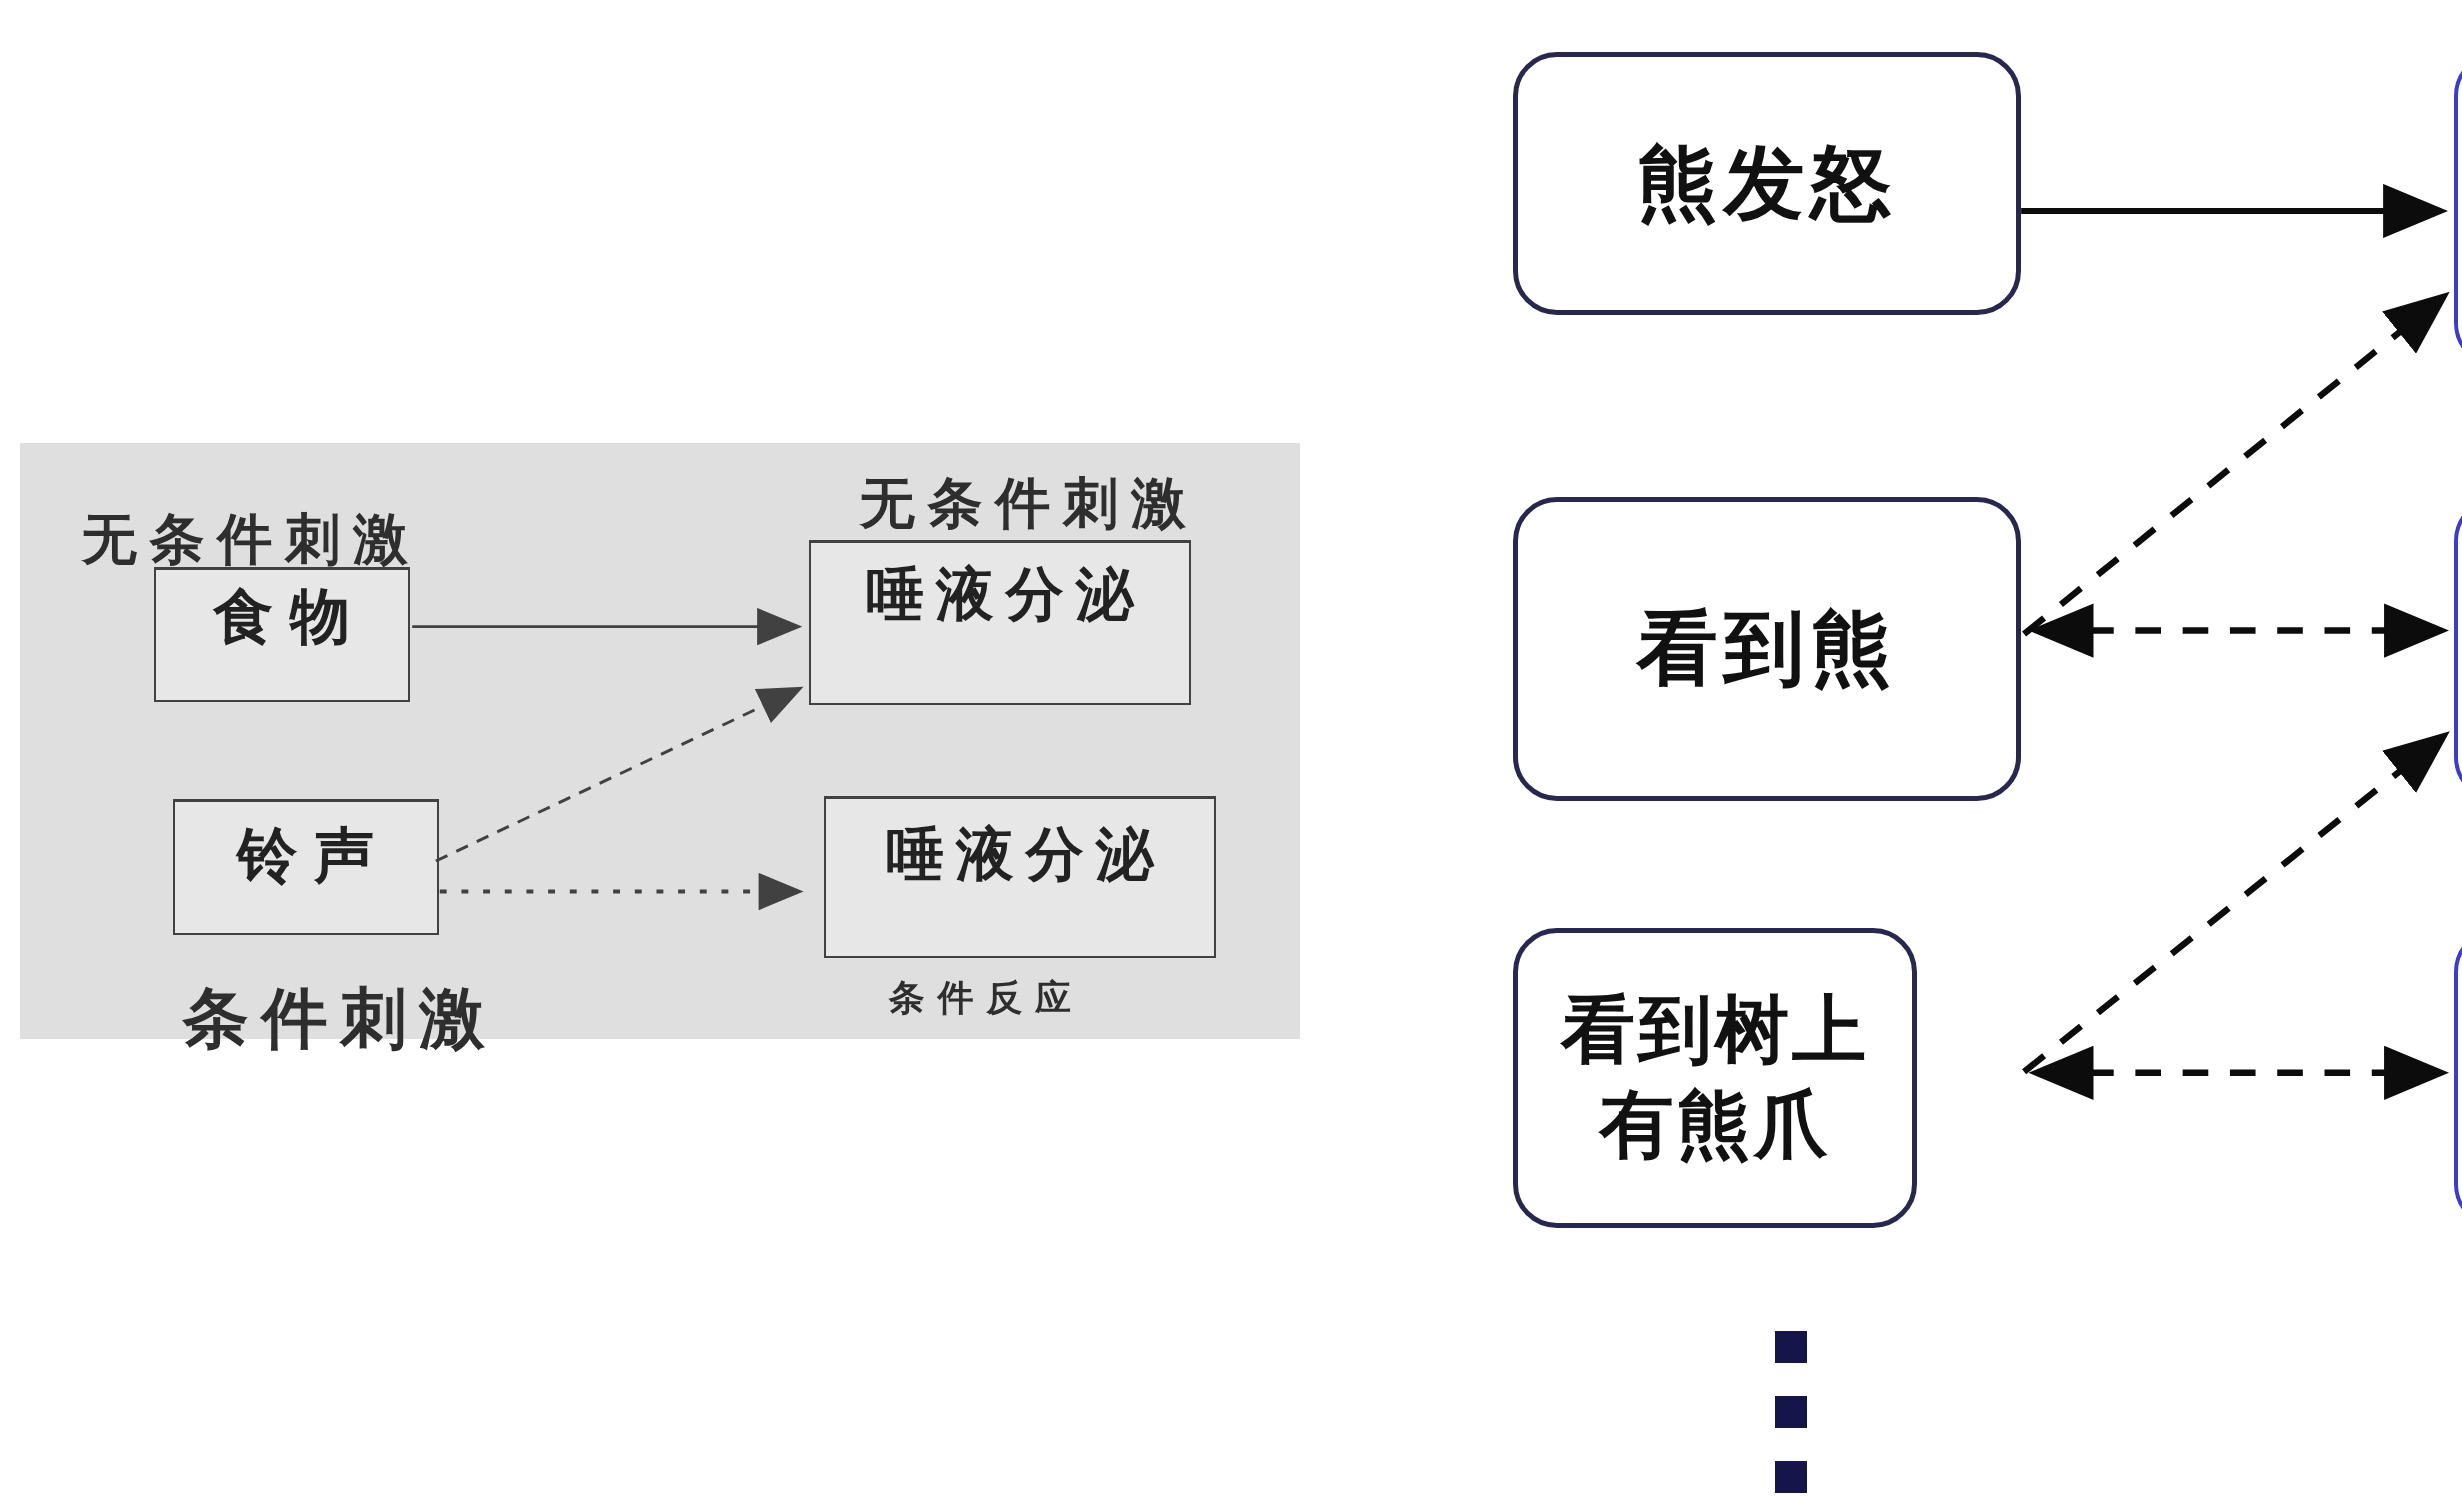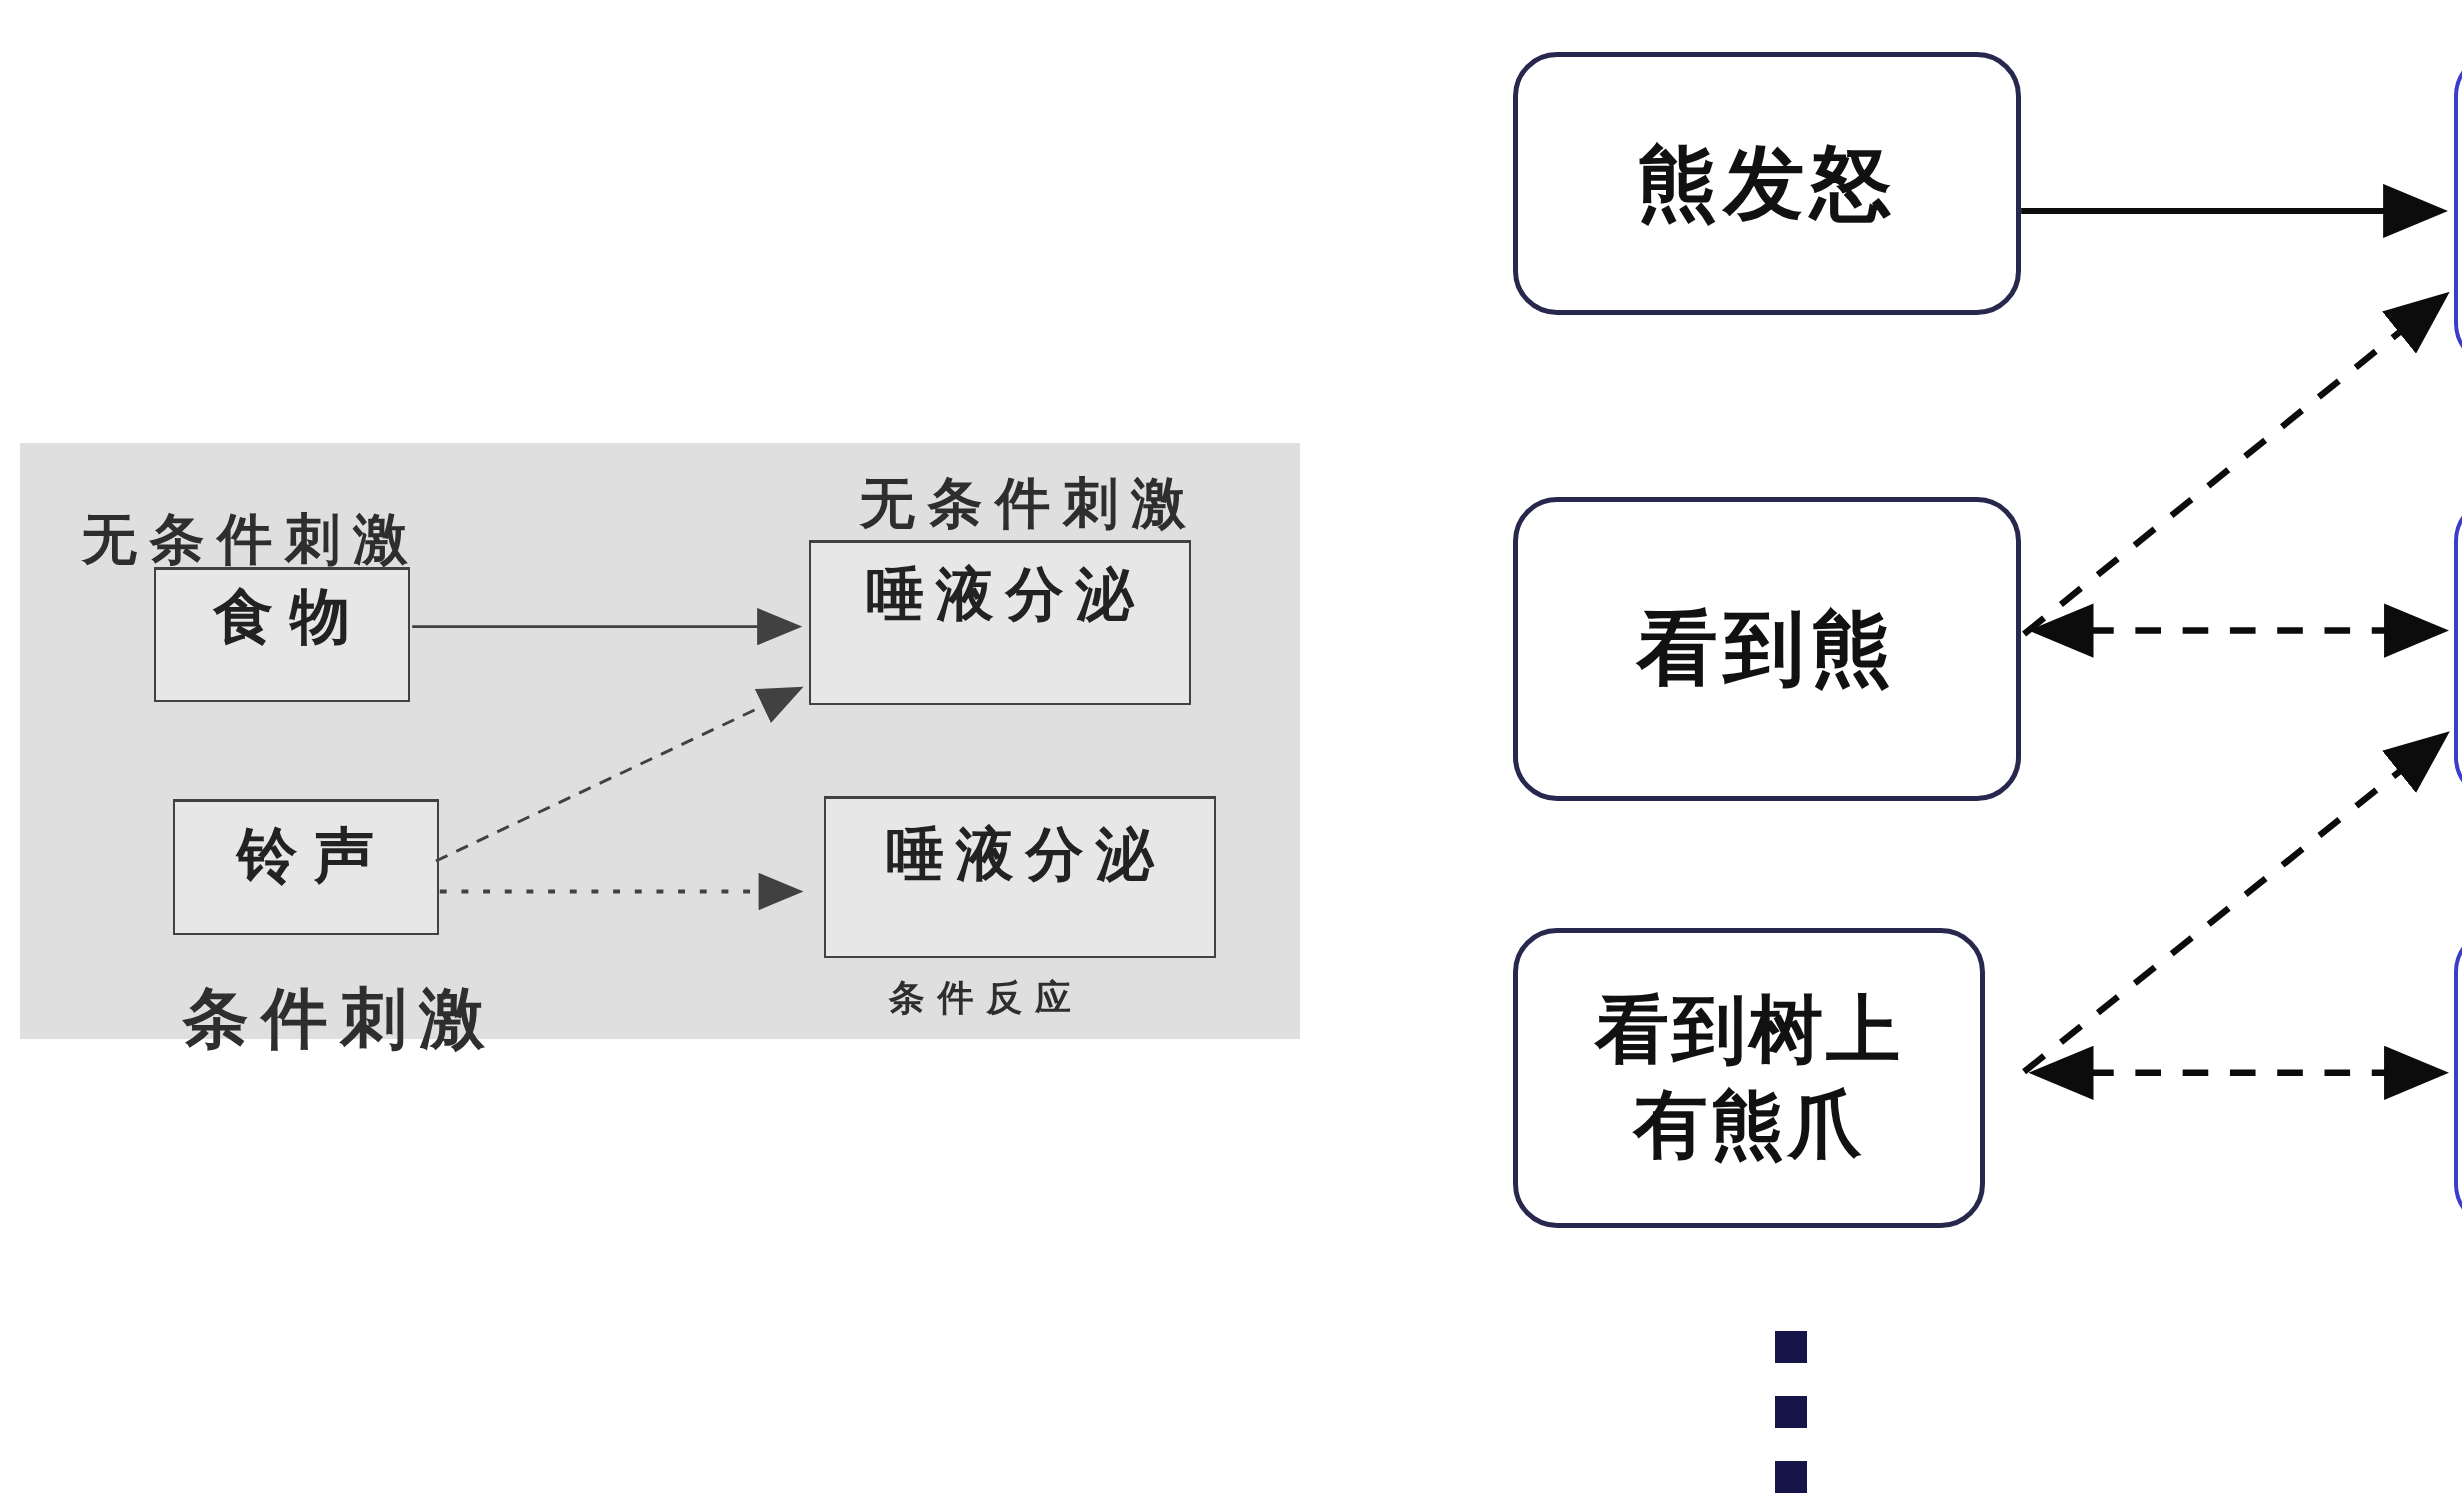--- a/index.html
+++ b/index.html
@@ -102,21 +102,21 @@
   </div>
 
   <div class="td-box td-navy" style="left:1513px;top:497px;width:508px;height:304px;">
     <span class="td-cn">看到熊</span>
   </div>
 
   <div class="td-box td-blue" style="left:2454px;top:497px;width:505px;height:304px;">
     
   </div>
 
-  <div class="td-box td-navy" style="left:1513px;top:928px;width:472px;height:300px;">
+  <div class="td-box td-navy" style="left:1513px;top:928px;width:404px;height:300px;">
     <span class="td-cn-small">看到树上</span>
     <span class="td-cn-small">有熊爪</span>
   </div>
 
   <div class="td-box td-blue" style="left:2454px;top:928px;width:505px;height:300px;">
     
   </div>
 
   <svg width="3306" height="1498" viewBox="0 0 6713 3041">
     <defs>

